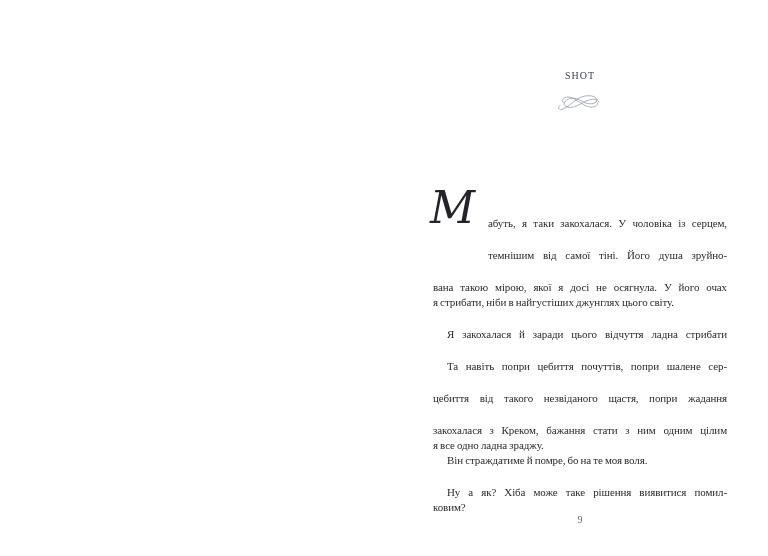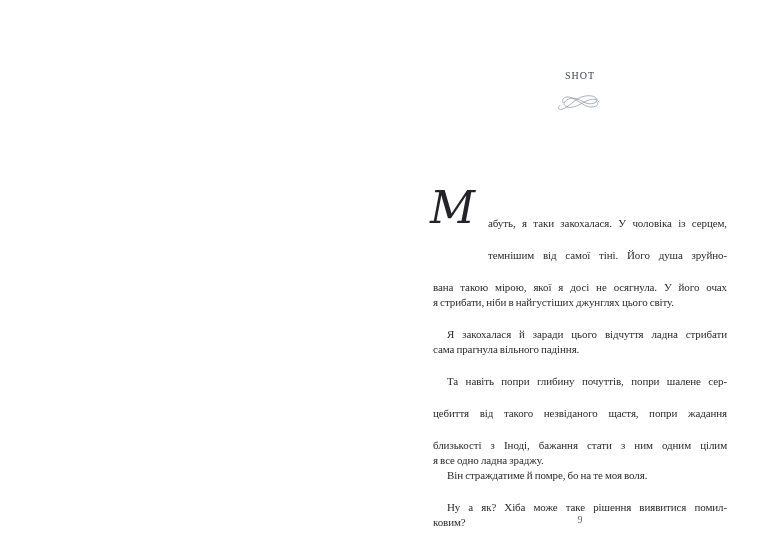--- a/index.html
+++ b/index.html
@@ -102,24 +102,23 @@
       </div>
 
       <div class="body">
         <span class="dropcap">М</span>
 
       <div class="line justify dc-pad">абуть, я таки закохалася. У чоловіка із серцем,</div>
           <div class="line justify dc-pad">темнішим від самої тіні. Його душа зруйно-</div>
           <div class="line justify">вана такою мірою, якої я досі не осягнула. У його очах</div>
           <div class="line">я стрибати, ніби в найгустіших джунглях цього світу.</div>
           <div class="line justify indent">Я закохалася й заради цього відчуття ладна стрибати</div>
-          <div class="line">сама прагнула вільного падіння.</div>
-          <div class="line justify indent">Та навіть попри глибину почуттів, попри шалене сер-</div>
+          <div class="line justify indent">Та навіть попри цебиття почуттів, попри шалене сер-</div>
           <div class="line justify">цебиття від такого незвіданого щастя, попри жадання</div>
-          <div class="line justify">близькості з Іноді, бажання стати з ним одним цілим</div>
+          <div class="line justify">закохалася з Креком, бажання стати з ним одним цілим</div>
           <div class="line">я все одно ладна зраджу.</div>
           <div class="line indent">Він страждатиме й помре, бо на те моя воля.</div>
           <div class="line justify indent">Ну а як? Хіба може таке рішення виявитися помил-</div>
           <div class="line">ковим?</div>
         </div>
 
       <div class="pagenum">9</div>
     </div>
   </div>
 </div>

